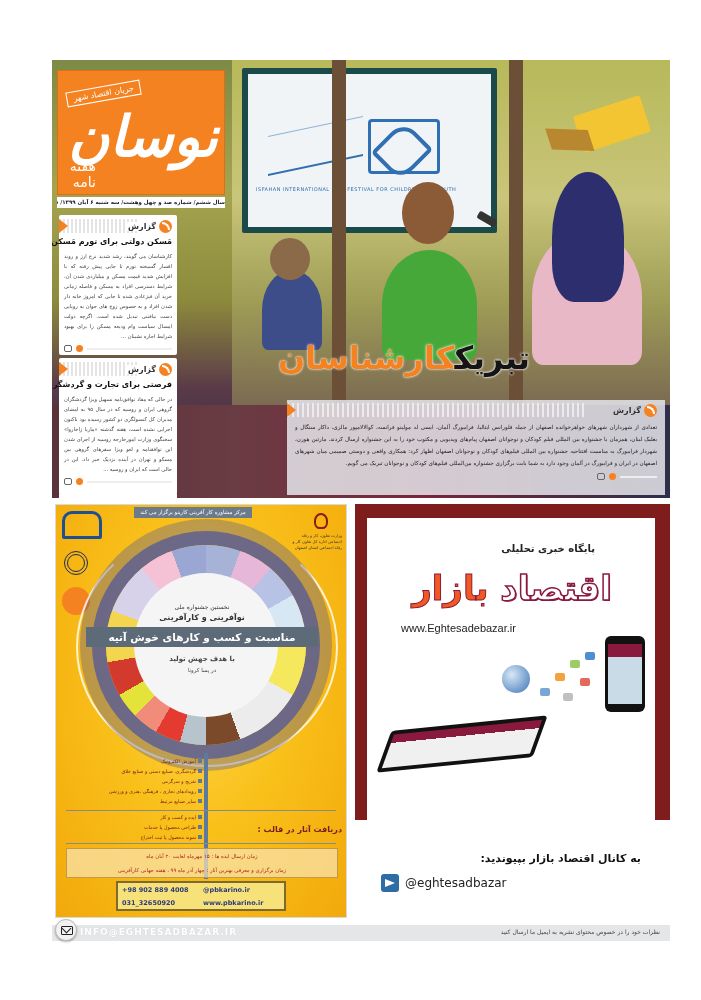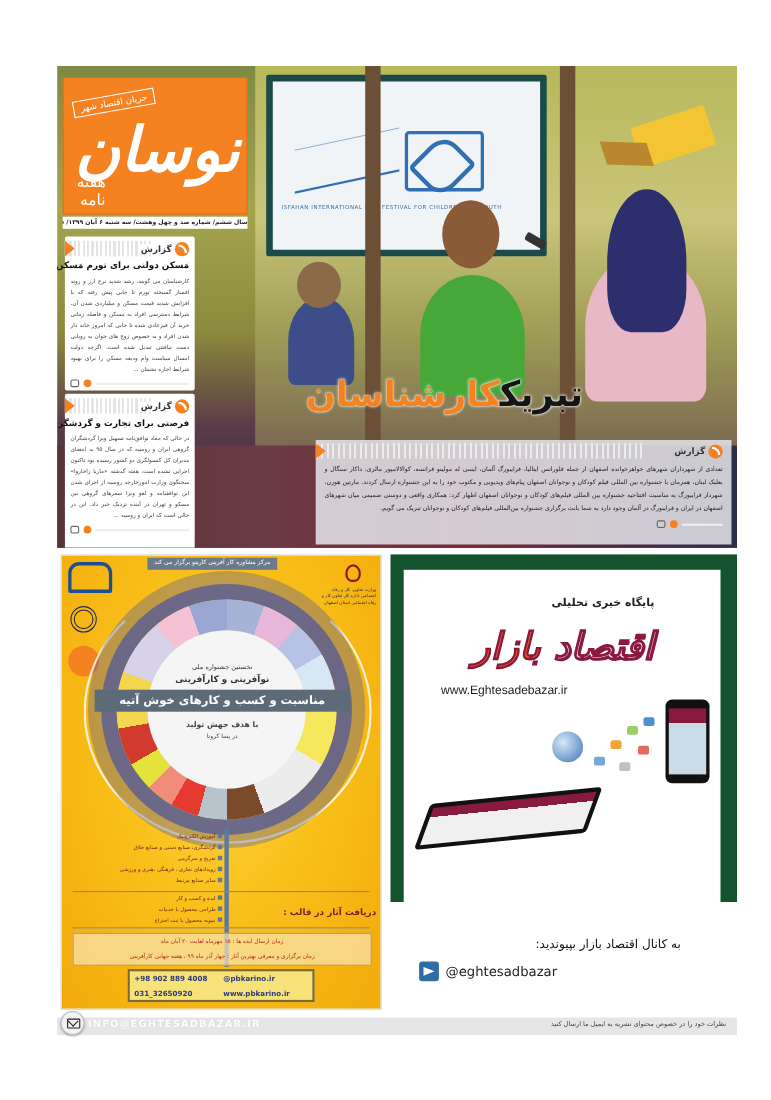--- a/index.html
+++ b/index.html
@@ -178,44 +178,44 @@
     border: 1px solid #c09a4a; direction: rtl; text-align: center; font-size: 5.3px; color: #b3261e; line-height: 14px;
   }
   .ad-contact {
     position: absolute; left: 60px; top: 376px; width: 170px; height: 30px; background: #f7e27a;
     border: 2px solid #7d6a33; font-size: 6.5px; font-weight: bold; color: #2d3b7a; line-height: 13px;
     padding: 1px 4px; display: grid; grid-template-columns: 1fr 1fr; column-gap: 4px;
   }
   .ad-contact span { white-space: nowrap; }
 
   .ad-right {
-    position: absolute; left: 355px; top: 504px; width: 315px; height: 316px; background: #14532d;
+    position: absolute; left: 355px; top: 504px; width: 315px; height: 316px; background: #7f1d1d;
   }
   .ad-right-inner {
     position: absolute; left: 12px; top: 14px; width: 288px; height: 386px; background: #ffffff;
   }
   .ar-sub { position: absolute; right: 60px; top: 25px; font-size: 10px; font-weight: bold; color: #222; direction: rtl; }
-  .ar-brand { position: absolute; left: 30px; top: 48px; width: 230px; text-align: center; direction: rtl; font-size: 34px; font-weight: bold; line-height: 44px; white-space: nowrap; font-style: italic; }
+  .ar-brand { position: absolute; left: 30px; top: 48px; width: 230px; text-align: center; direction: rtl; font-size: 34px; font-weight: bold; line-height: 44px; white-space: nowrap; }
   .ar-brand .w { color: #fff; -webkit-text-stroke: 1.5px #8a1a3d; text-shadow: 1px 1px 0 #8a1a3d; }
   .ar-brand .o { color: #f05a22; -webkit-text-stroke: 1px #8a1a3d; }
   .ar-url { position: absolute; left: 34px; top: 104px; font-size: 11px; color: #222; font-family: Liberation Sans, sans-serif; }
   .tablet {
     position: absolute; left: 20px; top: 205px; width: 150px; height: 42px; background: #111;
     transform: skewX(-25deg) rotate(-6deg); border-radius: 4px; padding: 4px;
   }
   .tablet-screen { width: 100%; height: 100%; background: linear-gradient(180deg, #8a1a3d 0 25%, #f0f0f0 25% 100%); }
   .phone {
     position: absolute; left: 238px; top: 118px; width: 40px; height: 76px; background: #111; border-radius: 6px; padding: 8px 3px;
   }
   .phone-screen { width: 100%; height: 100%; background: linear-gradient(180deg, #8a1a3d 0 22%, #c8dbe6 22% 100%); }
   .globe { position: absolute; left: 135px; top: 147px; width: 28px; height: 28px; border-radius: 50%; background: radial-gradient(circle at 35% 35%, #d7e7f7, #3a74b4); }
   .floaties { position: absolute; left: 168px; top: 130px; width: 70px; height: 70px; }
   .floaties i { position: absolute; width: 10px; height: 8px; border-radius: 2px; }
   .ar-bullets { position: absolute; right: 18px; top: 268px; direction: rtl; text-align: right; font-size: 8px; color: #222; line-height: 12px; }
-  .ar-cta { position: absolute; right: 36px; top: 334px; direction: rtl; font-size: 11px; font-weight: normal; color: #111; white-space: nowrap; }
+  .ar-cta { position: absolute; right: 14px; top: 334px; direction: rtl; font-size: 11px; font-weight: bold; color: #111; white-space: nowrap; }
   .ar-handle { position: absolute; left: 14px; top: 356px; display: flex; align-items: center; gap: 6px; font-size: 12px; color: #222; }
   .telegram-icon { width: 18px; height: 18px; background: #2e6da4; border-radius: 3px; position: relative; }
   .telegram-icon::before {
     content: ""; position: absolute; left: 4px; top: 5px; width: 0; height: 0;
     border-top: 4px solid transparent; border-bottom: 4px solid transparent; border-left: 10px solid #fff;
   }
 
   
   .footer {
     position: absolute; left: 52px; top: 925px; width: 618px; height: 16px; background: #e4e6e8;

